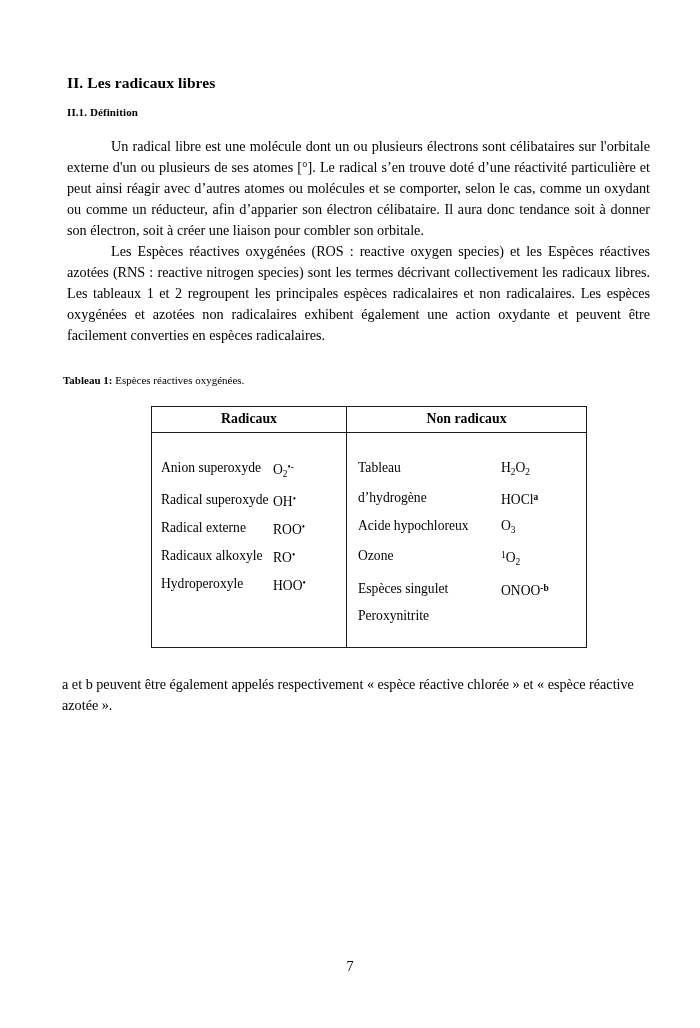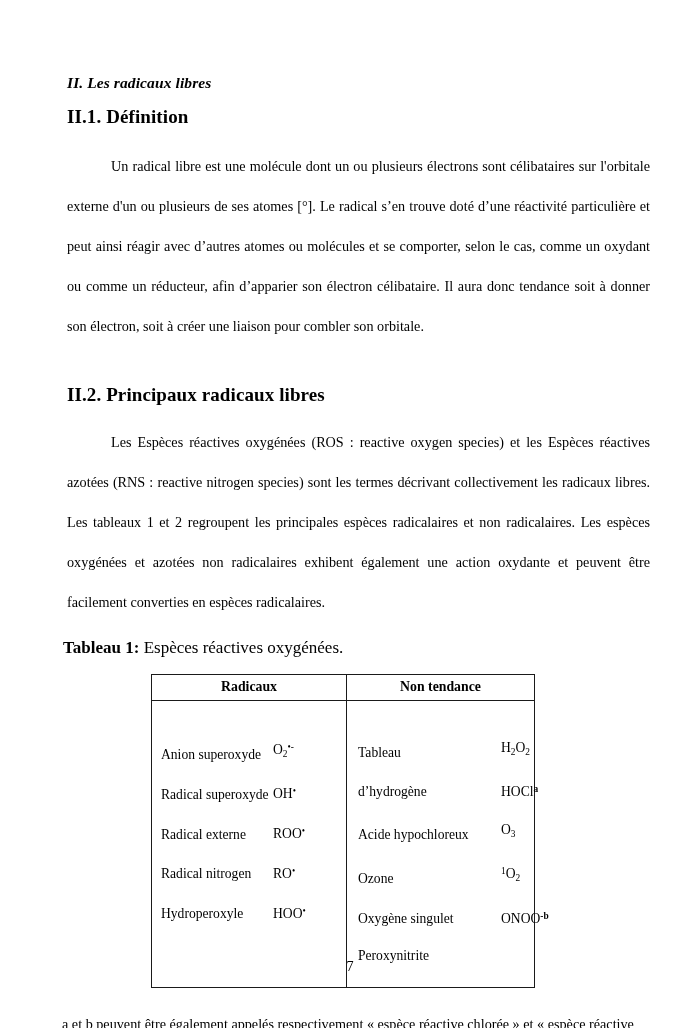--- a/index.html
+++ b/index.html
@@ -26,61 +26,60 @@
     top: 74px;
     width: 583px;
   }
 
   
   h1.doc-h1 {
     font-size: 15.5px;
     font-weight: bold;
     margin: 0 0 14px 0;
     letter-spacing: 0.1px;
-    font-style: italic;
   }
   h2.doc-h2 {
-    font-size: 19px;
+    font-size: 11px;
     font-weight: bold;
     margin: 4px 0 18px 0;
     letter-spacing: 0.1px;
   }
   h2.doc-h2.second {
     margin-top: 38px;
     margin-bottom: 16px;
   }
 
   
   p.body-par {
     font-size: 14.2px;
-    line-height: 40px;
+    line-height: 21px;
     text-align: justify;
     text-justify: inter-word;
     margin: 0;
     text-indent: 44px;
     hyphens: none;
   }
 
   
   .table-caption {
-    font-size: 17px;
-    margin: 16px 0 0 -4px;
+    font-size: 11px;
+    margin: 24px 0 0 -4px;
     line-height: 20px;
   }
   .table-caption .cap-label {
     font-weight: bold;
   }
 
   
   .table-wrap {
     margin-top: 16px;
     margin-left: 84px;
   }
   table.radtable {
-    width: 384px;
+    width: 436px;
     border-collapse: collapse;
     border: 1.4px solid #1a1a1a;
     font-size: 13.6px;
     table-layout: fixed;
     font-family: Liberation Serif, serif;
   }
   table.radtable th {
     font-weight: bold;
     text-align: center;
     font-size: 13.8px;
@@ -96,24 +95,23 @@
     padding: 0;
   }
   table.radtable td.cell-left {
     border-right: 1.4px solid #1a1a1a;
   }
   .cell-inner {
     padding: 22px 0 18px 0;
   }
   .species-row {
     display: flex;
-    align-items: flex-end;
+    align-items: flex-start;
     line-height: 25.5px;
     white-space: nowrap;
-    margin-top: 12px;
   }
   .cell-left .species-row .sp-name {
     padding-left: 9px;
     width: 112px;
     flex: none;
   }
   .cell-left .species-row .sp-formula {
     flex: none;
   }
   .cell-right .species-row .sp-name {
@@ -163,55 +161,54 @@
 <div class="page">
 
   <div class="content">
 
     <h1 class="doc-h1">II. Les radicaux libres</h1>
 
     <h2 class="doc-h2">II.1. Définition</h2>
 
     <p class="body-par">Un radical libre est une molécule dont un ou plusieurs électrons sont célibataires sur l'orbitale externe d'un ou plusieurs de ses atomes [°]. Le radical s’en trouve doté d’une réactivité particulière et peut ainsi réagir avec d’autres atomes ou molécules et se comporter, selon le cas, comme un oxydant ou comme un réducteur, afin d’apparier son électron célibataire. Il aura donc tendance soit à donner son électron, soit à créer une liaison pour combler son orbitale.</p>
 
-    <h2 class="doc-h2 second">II.2. Principaux radicaux libres</h2>
 
     <p class="body-par">Les Espèces réactives oxygénées (ROS : reactive oxygen species) et les Espèces réactives azotées (RNS : reactive nitrogen species) sont les termes décrivant collectivement les radicaux libres. Les tableaux 1 et 2 regroupent les principales espèces radicalaires et non radicalaires. Les espèces oxygénées et azotées non radicalaires exhibent également une action oxydante et peuvent être facilement converties en espèces radicalaires.</p>
 
     <p class="table-caption">
       <span class="cap-label">Tableau 1:</span>
       <span>Espèces réactives oxygénées.</span>
     </p>
 
     <div class="table-wrap">
       <table class="radtable">
         <thead>
           <tr>
             <th class="col-left">Radicaux</th>
-            <th class="col-right">Non tendance</th>
+            <th class="col-right">Non radicaux</th>
           </tr>
         </thead>
         <tbody>
           <tr>
             <td class="cell-left">
               <div class="cell-inner" id="radicaux-list">
                   <div class="species-row">
                     <span class="sp-name">Anion superoxyde</span>
                     <span class="sp-formula formula">O<sub>2</sub><sup>•-</sup></span>
                   </div>
                   <div class="species-row">
                     <span class="sp-name">Radical superoxyde</span>
                     <span class="sp-formula formula">OH<sup>•</sup></span>
                   </div>
                   <div class="species-row">
                     <span class="sp-name">Radical externe</span>
                     <span class="sp-formula formula">ROO<sup>•</sup></span>
                   </div>
                   <div class="species-row">
-                    <span class="sp-name">Radical nitrogen</span>
+                    <span class="sp-name">Radicaux alkoxyle</span>
                     <span class="sp-formula formula">RO<sup>•</sup></span>
                   </div>
                   <div class="species-row">
                     <span class="sp-name">Hydroperoxyle</span>
                     <span class="sp-formula formula">HOO<sup>•</sup></span>
                   </div>
                 </div>
             </td>
             <td class="cell-right">
               <div class="cell-inner" id="non-radicaux-list">
@@ -225,21 +222,21 @@
                   </div>
                   <div class="species-row">
                     <span class="sp-name">Acide hypochloreux</span>
                     <span class="sp-formula formula">O<sub>3</sub></span>
                   </div>
                   <div class="species-row">
                     <span class="sp-name">Ozone</span>
                     <span class="sp-formula formula"><sup>1</sup>O<sub>2</sub></span>
                   </div>
                   <div class="species-row">
-                    <span class="sp-name">Oxygène singulet</span>
+                    <span class="sp-name">Espèces singulet</span>
                     <span class="sp-formula formula">ONOO<sup class="b">-b</sup></span>
                   </div>
                   <div class="species-row">
                     <span class="sp-name">Peroxynitrite</span>
                     <span class="sp-formula formula"></span>
                   </div>
                 </div>
             </td>
           </tr>
         </tbody>

